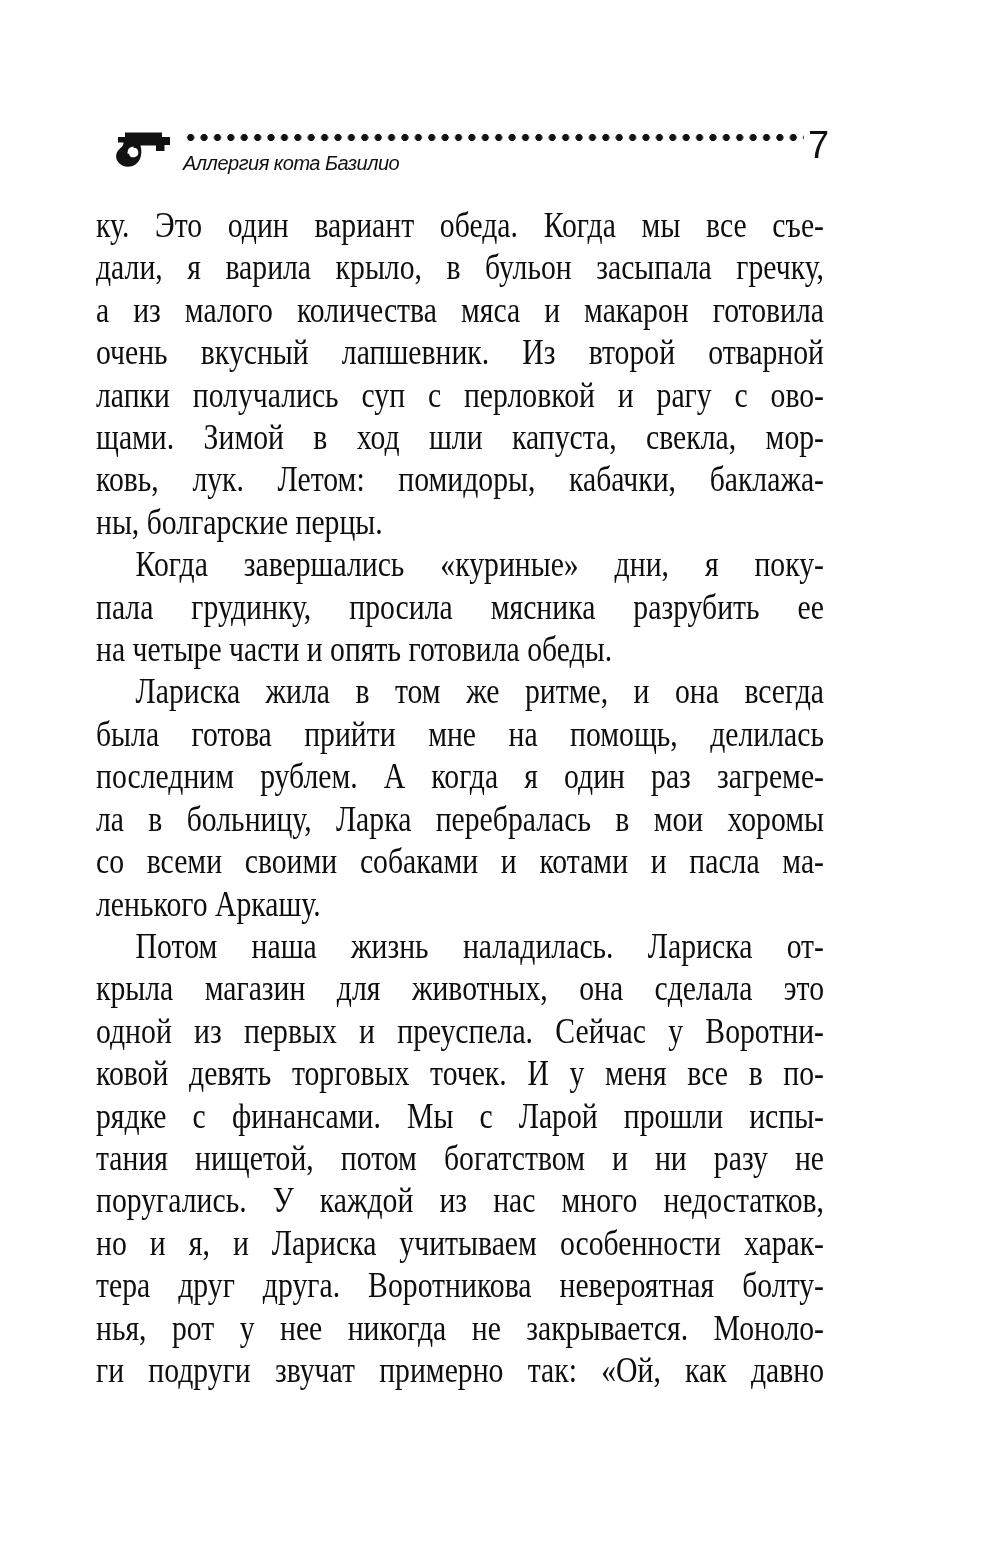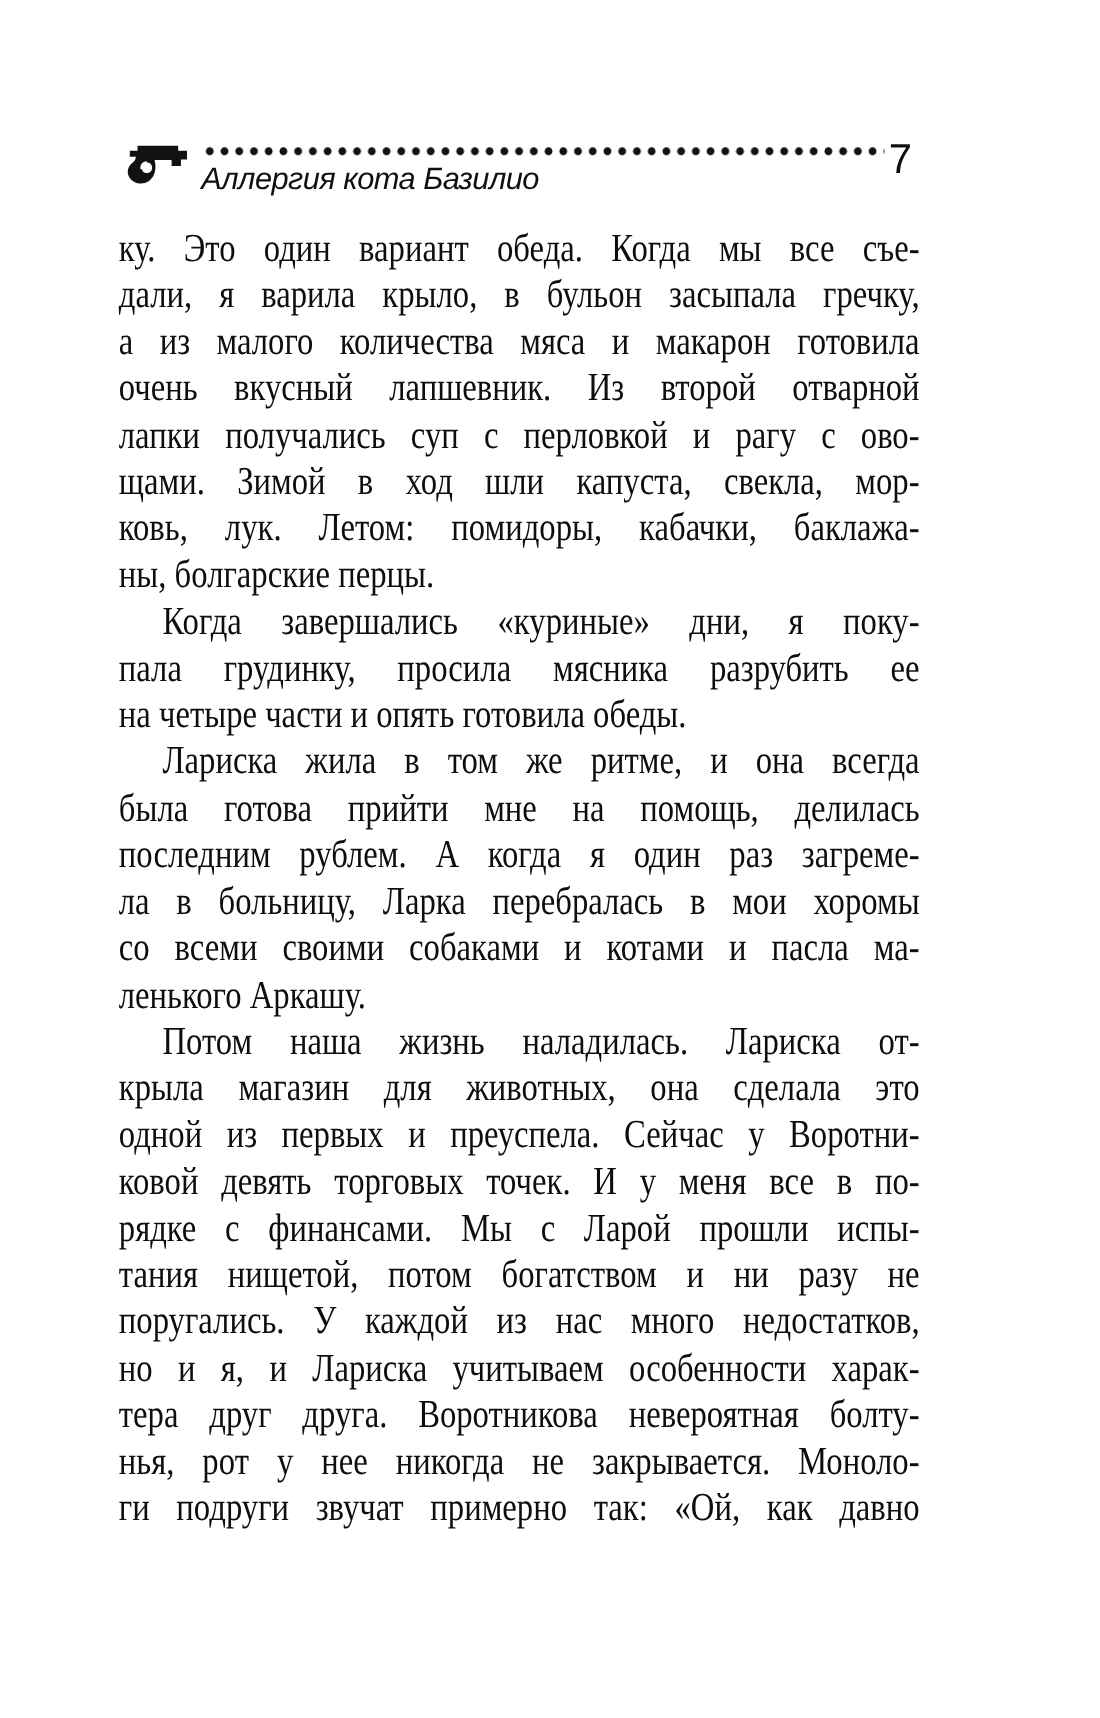--- a/index.html
+++ b/index.html
@@ -26,29 +26,29 @@
   }
   .hdr-pagenum{
     position:absolute;left:808px;top:126px;
     font-family:"Liberation Sans",sans-serif;
     font-size:38px;line-height:38px;color:#101010;
   }
   .hdr-title{
     position:absolute;left:183px;top:146px;
     font-family:"Liberation Sans",sans-serif;
     font-style:italic;
-    font-size:28px;line-height:34px;
+    font-size:20px;line-height:34px;
     letter-spacing:-0.5px;
     color:#101010;
     white-space:nowrap;
   }
 
   
   .body-text{
-    position:absolute;left:108px;top:204px;width:728px;
+    position:absolute;left:96px;top:204px;width:728px;
   }
   .condense{
     width:882px;
     transform:scaleX(0.8254);
     transform-origin:0 0;
     font-family:"Liberation Serif",serif;
     font-size:36px;
     line-height:42.4px;
     color:#0e0e0e;
   }

